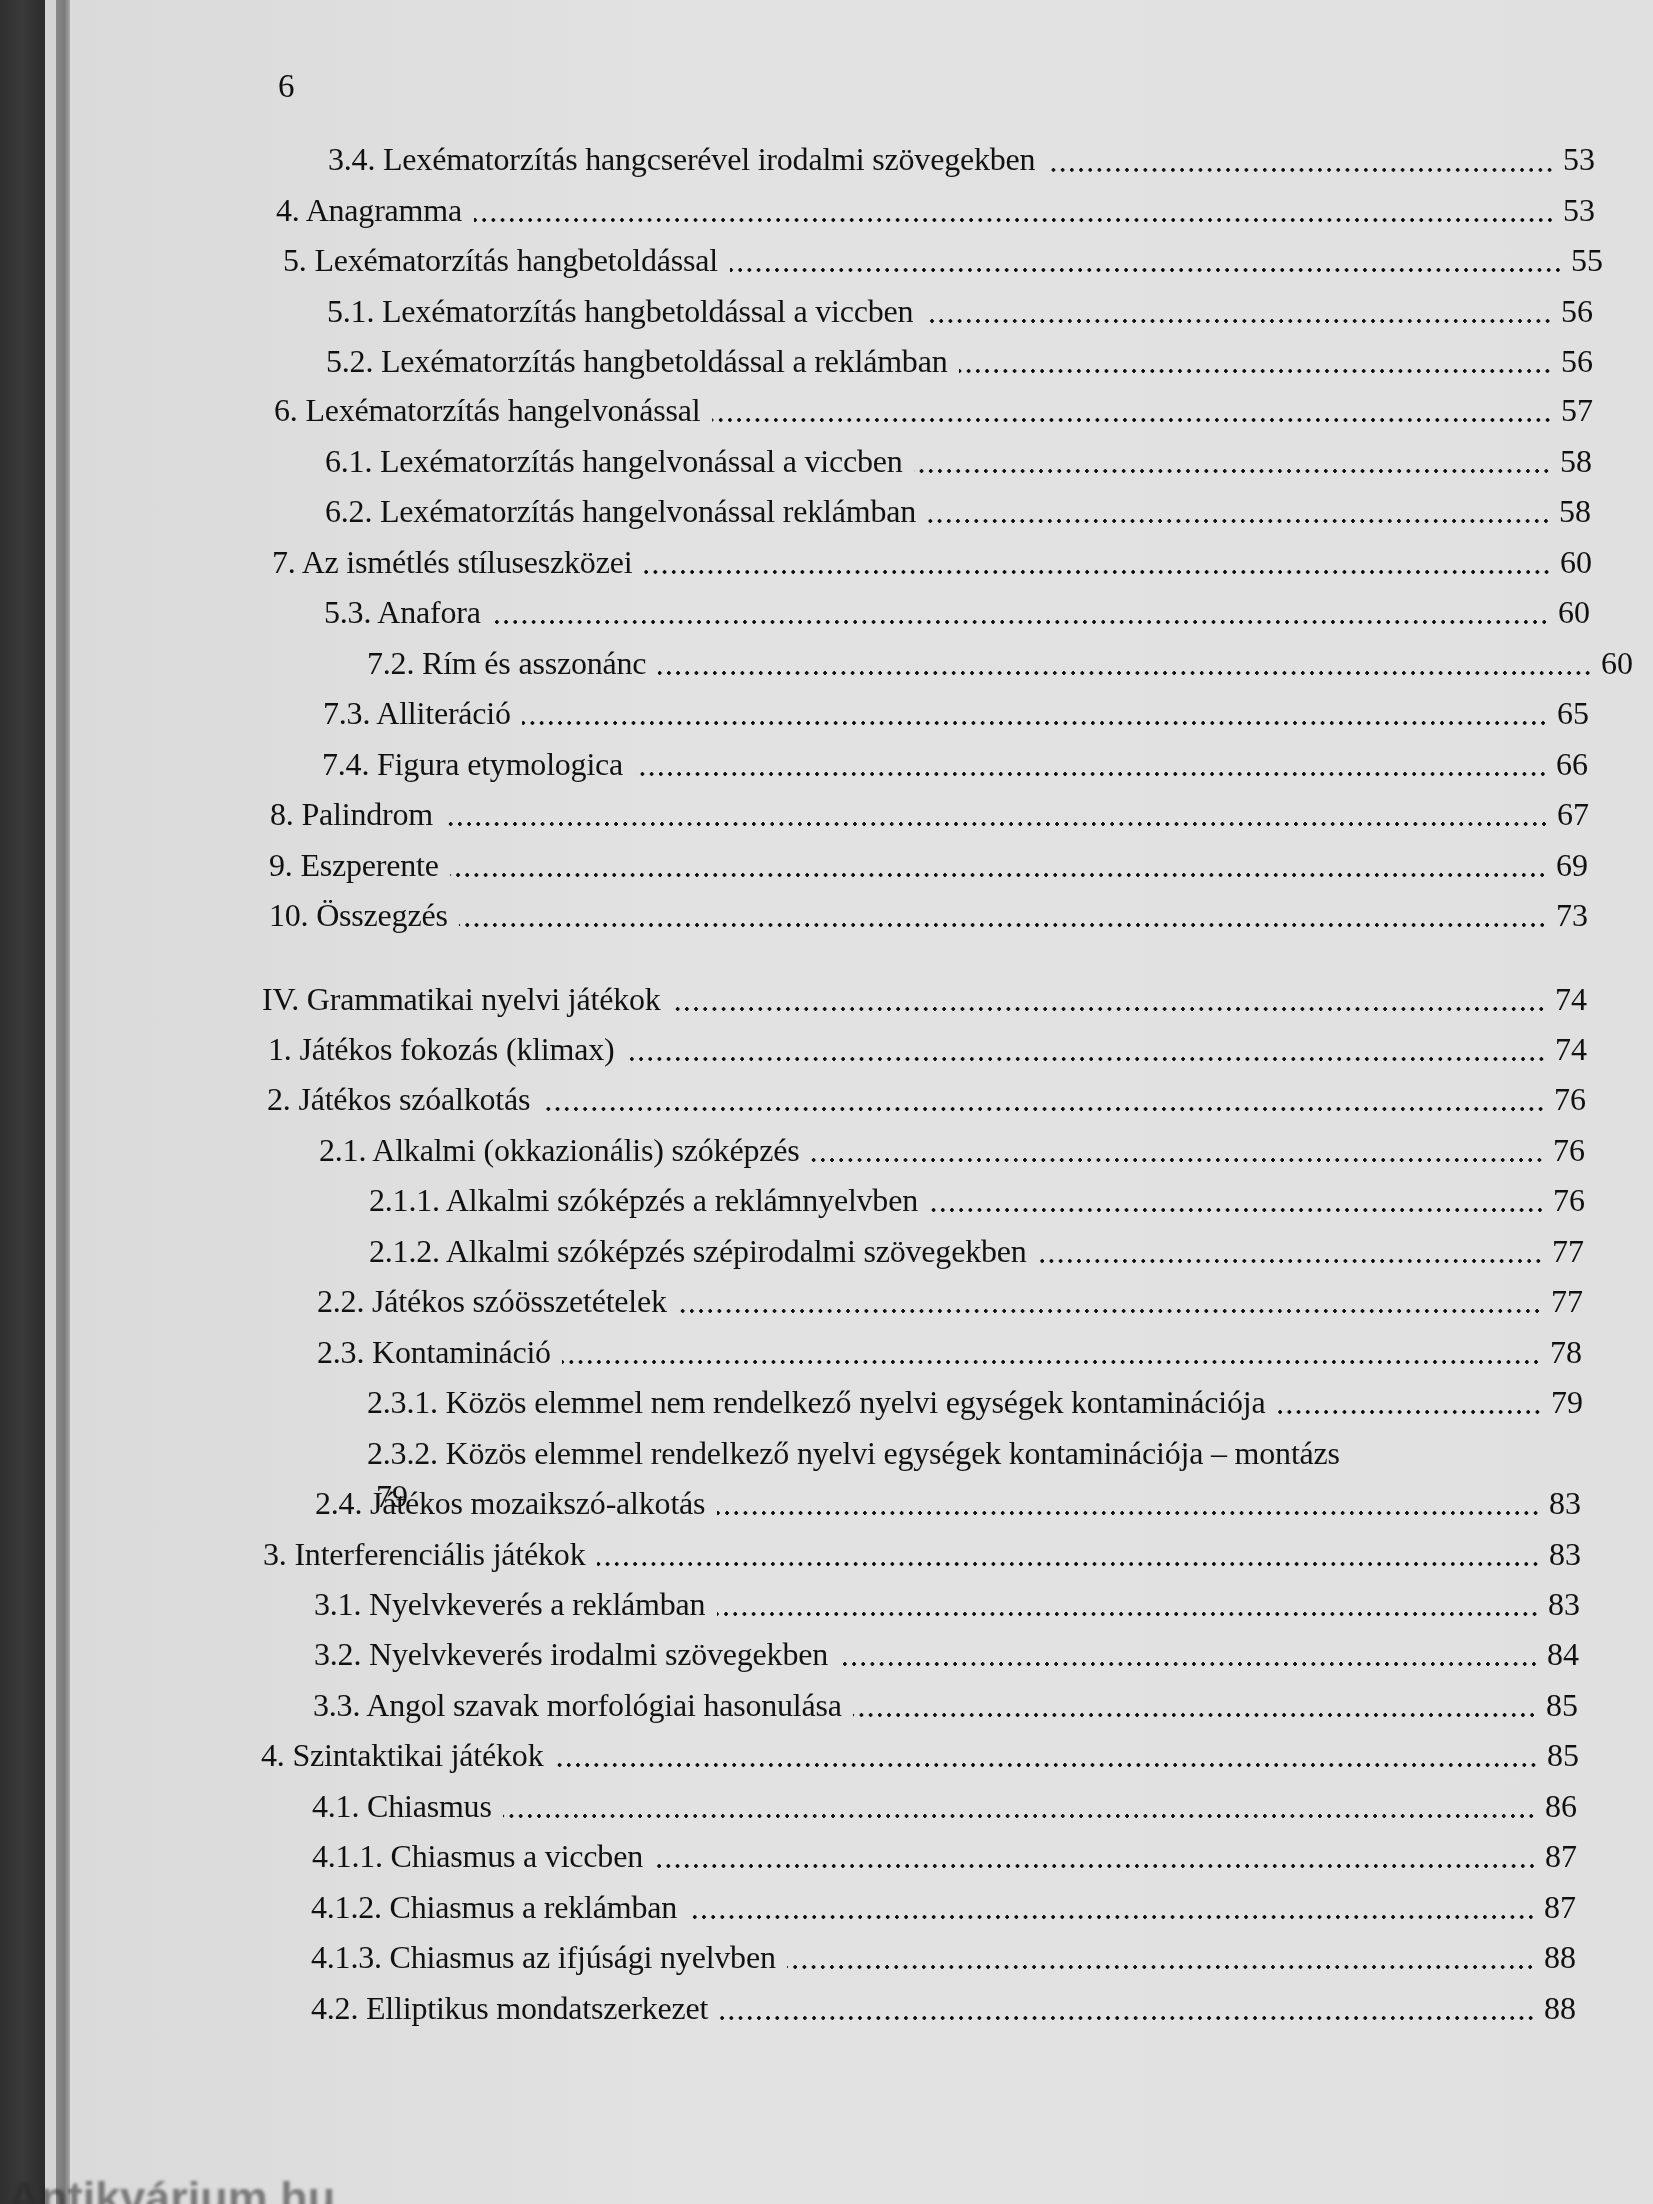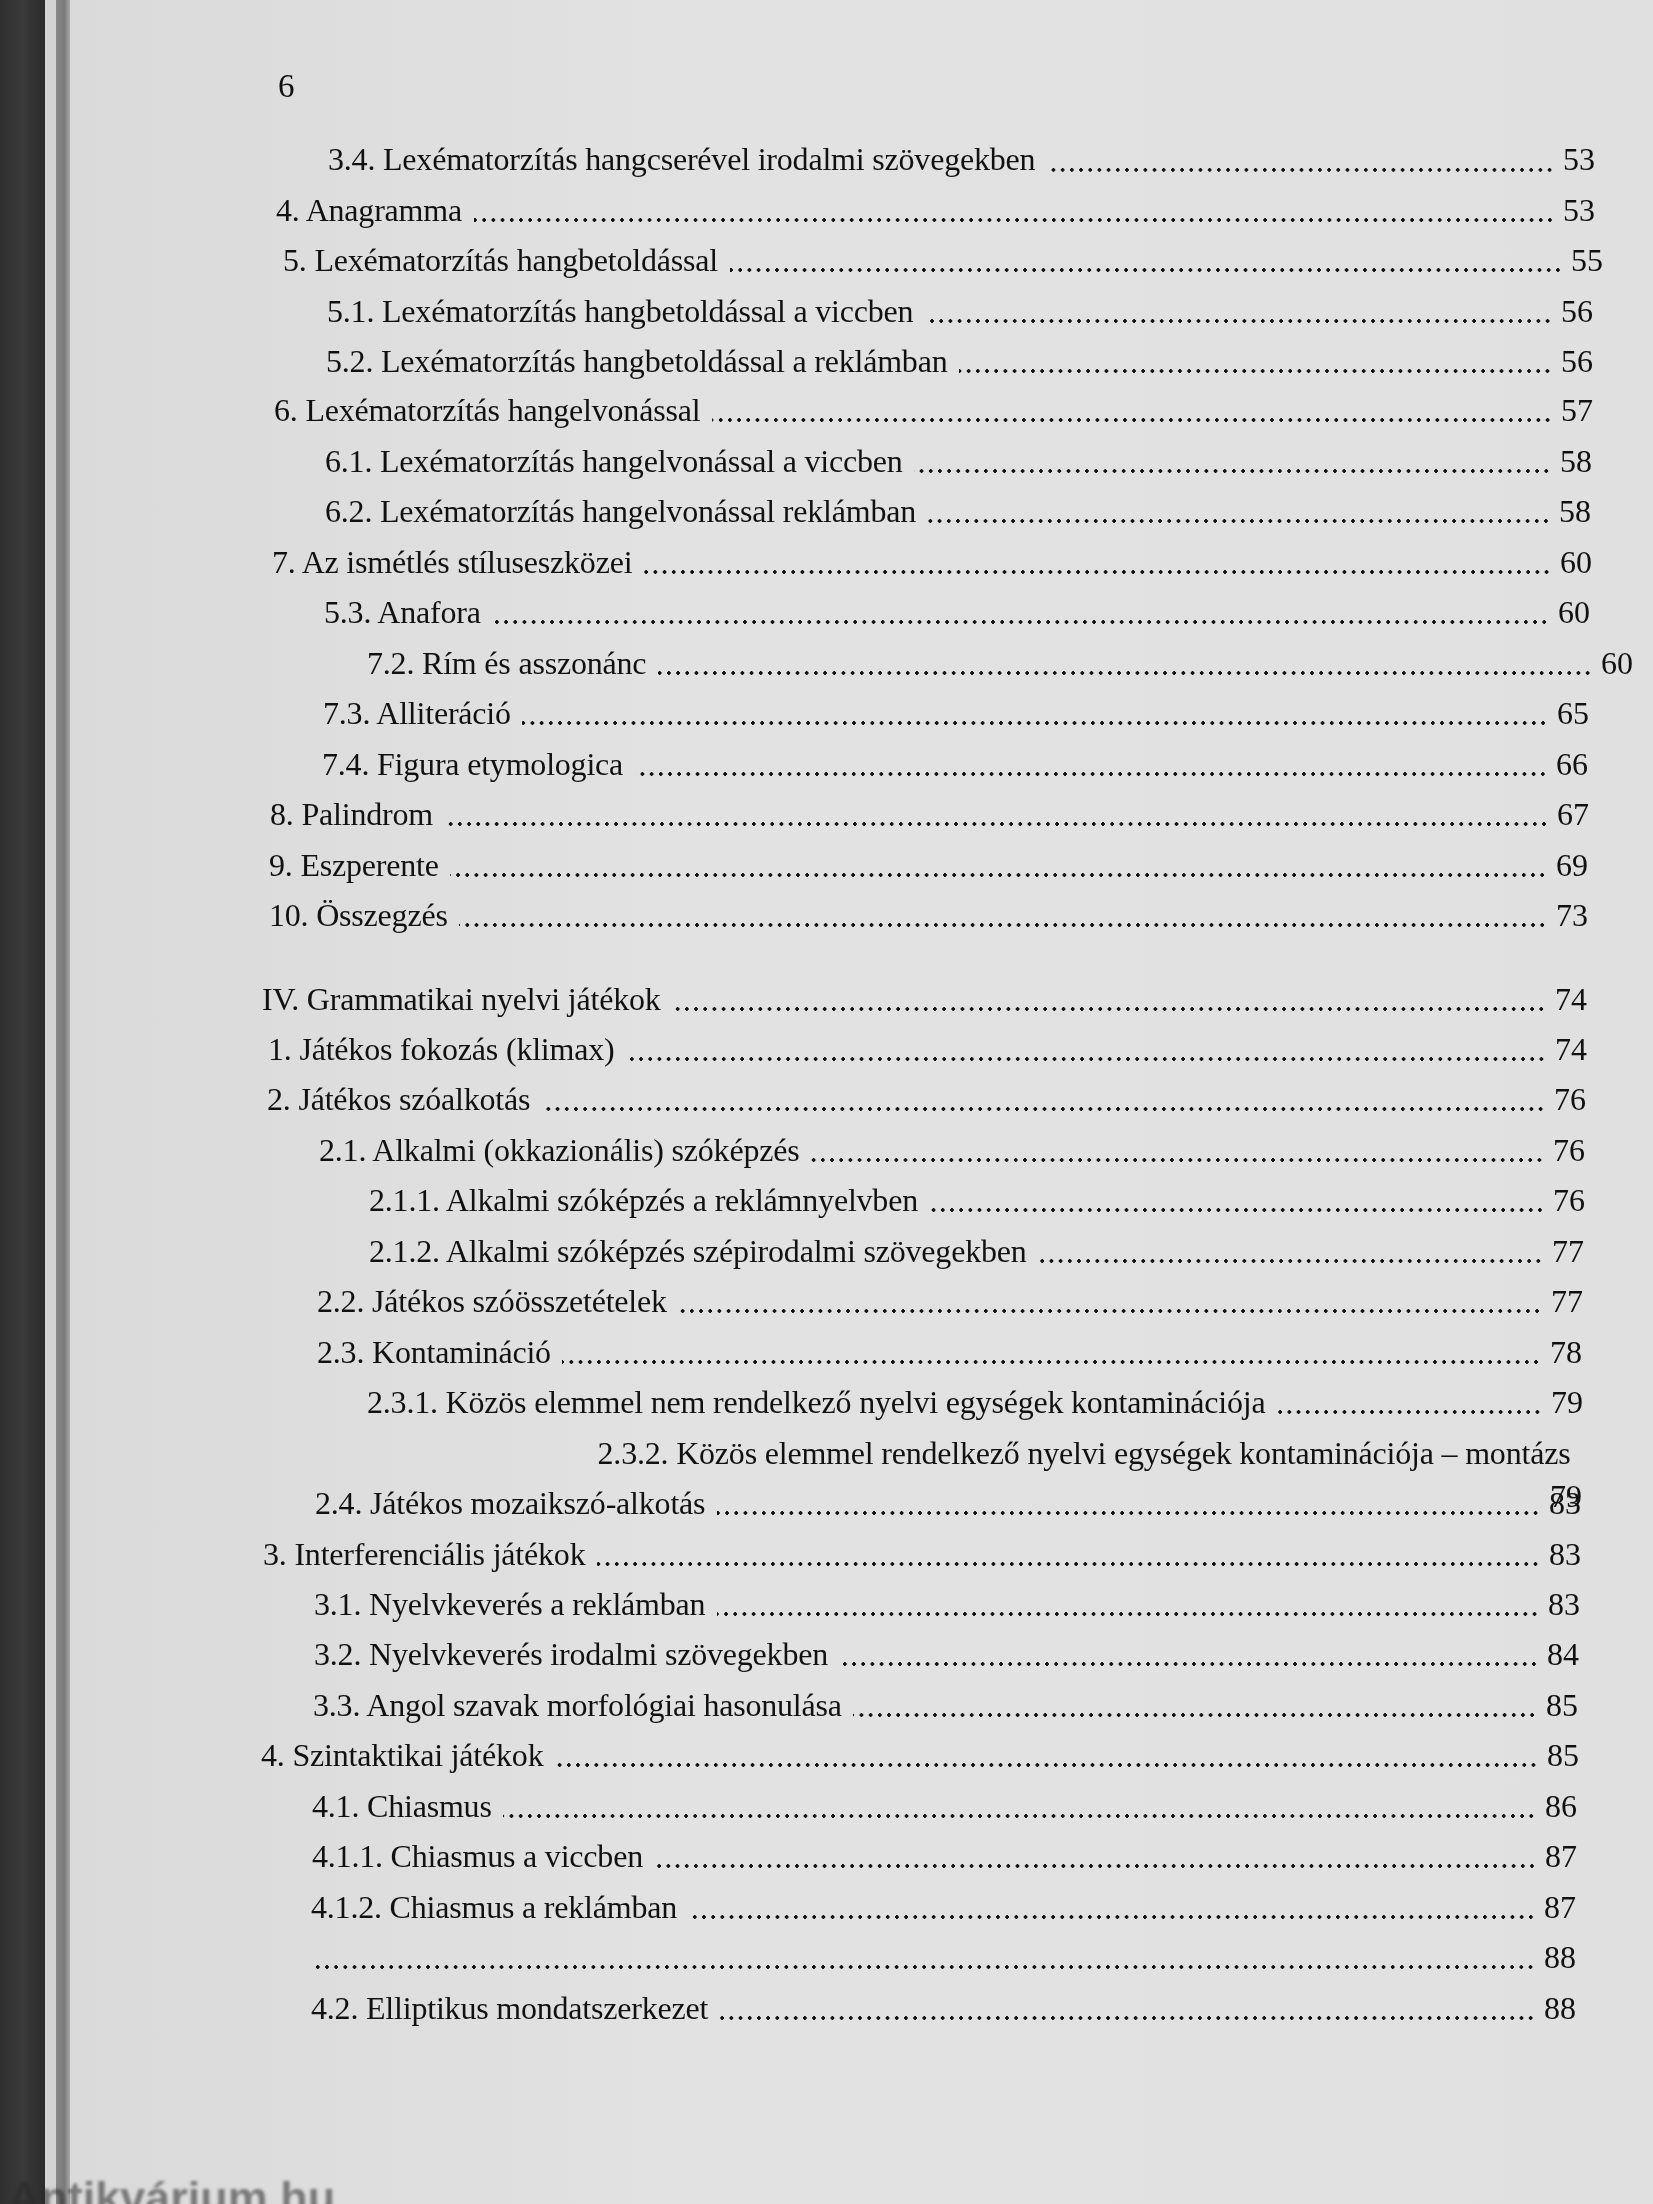--- a/index.html
+++ b/index.html
@@ -48,21 +48,21 @@
     }
     .toc {
       position: absolute;
       left: 0;
       top: 146px;
       width: 1654px;
     }
     .toc-row {
       position: absolute;
       display: flex;
-      align-items: flex-end;
+      align-items: flex-start;
       font-size: 32px;
       white-space: nowrap;
     }
     .toc-row.bold .toc-title { font-weight: normal; }
     .toc-title {
       flex: 0 0 auto;
       padding-right: 11.6px;
       letter-spacing: -0.2px;
     }
     .toc-leader {
@@ -275,20 +275,21 @@
       <span class="toc-title">4.1.1. Chiasmus a viccben</span>
       <span class="toc-leader"></span>
       <span class="toc-page">87</span>
     </div>
     <div class="toc-row" style="left: 311px; width: 1265px; top: 1743px;">
       <span class="toc-title">4.1.2. Chiasmus a reklámban</span>
       <span class="toc-leader"></span>
       <span class="toc-page">87</span>
     </div>
     <div class="toc-row" style="left: 311px; width: 1265px; top: 1793px;">
+      <span class="toc-title">4.1.3. Chiasmus az ifjúsági nyelvben</span>
       <span class="toc-leader"></span>
       <span class="toc-page">88</span>
     </div>
     <div class="toc-row" style="left: 311px; width: 1265px; top: 1844px;">
       <span class="toc-title">4.2. Elliptikus mondatszerkezet</span>
       <span class="toc-leader"></span>
       <span class="toc-page">88</span>
     </div>
   </div>
 

